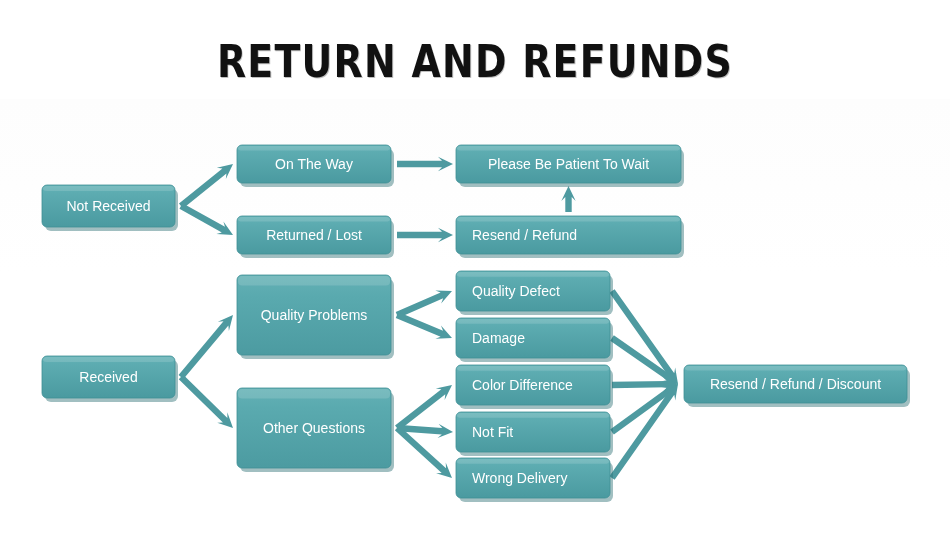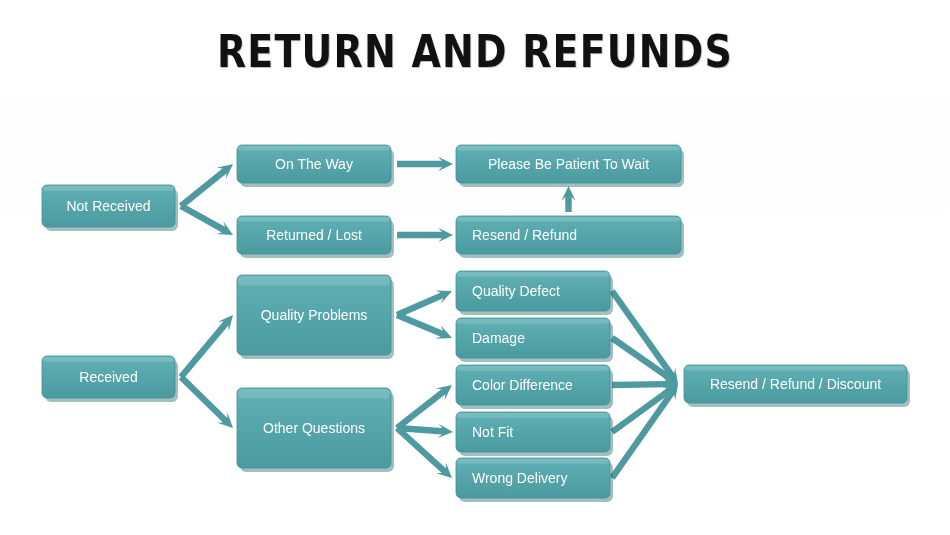--- a/index.html
+++ b/index.html
@@ -17,21 +17,21 @@
   #slide {
     position: relative;
     width: 950px;
     height: 535px;
     background: #ffffff;
   }
 
   
   #header {
     position: absolute;
-    left: 0; top: 4px;
+    left: 0; top: 14px;
     width: 950px;
     height: 99px;
   }
   #page-title {
     position: absolute;
     left: 0; top: 22px;
     width: 950px;
     text-align: center;
     font-family: "DejaVu Sans", sans-serif;
     font-weight: bold;

